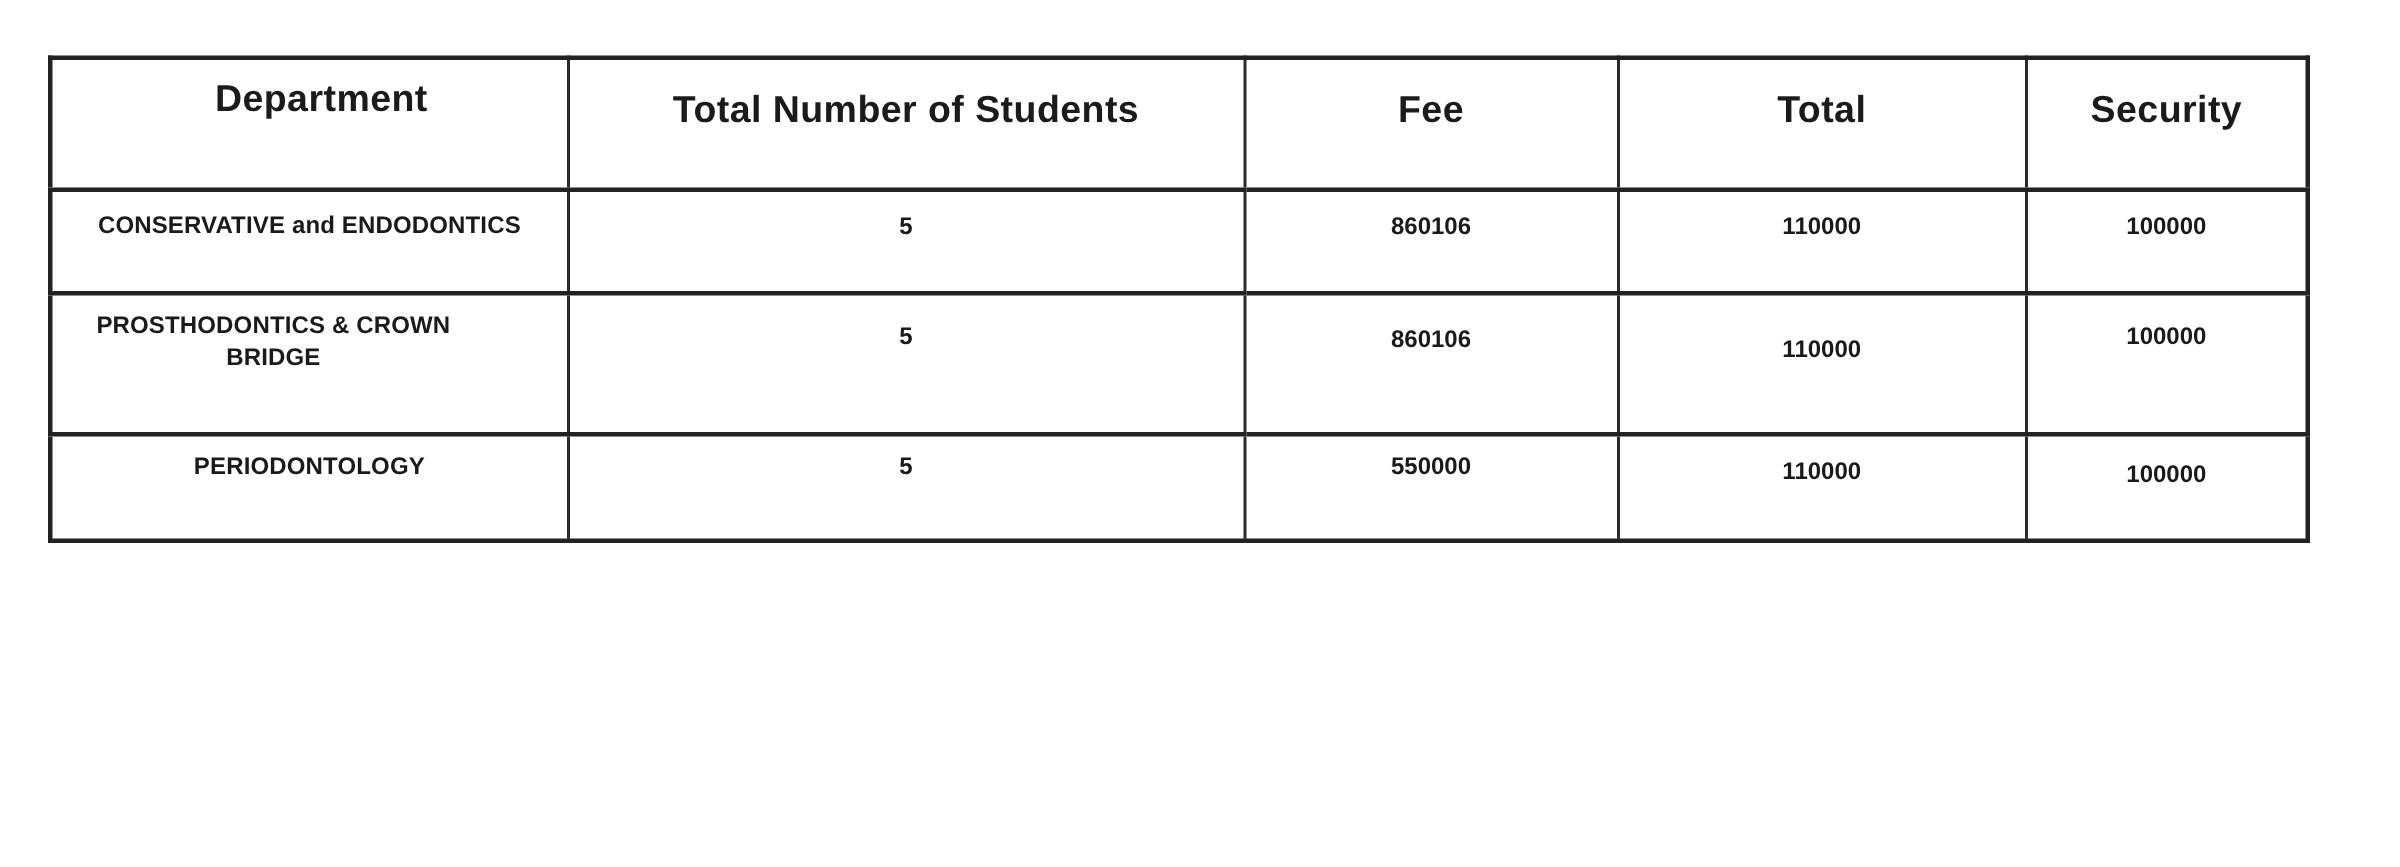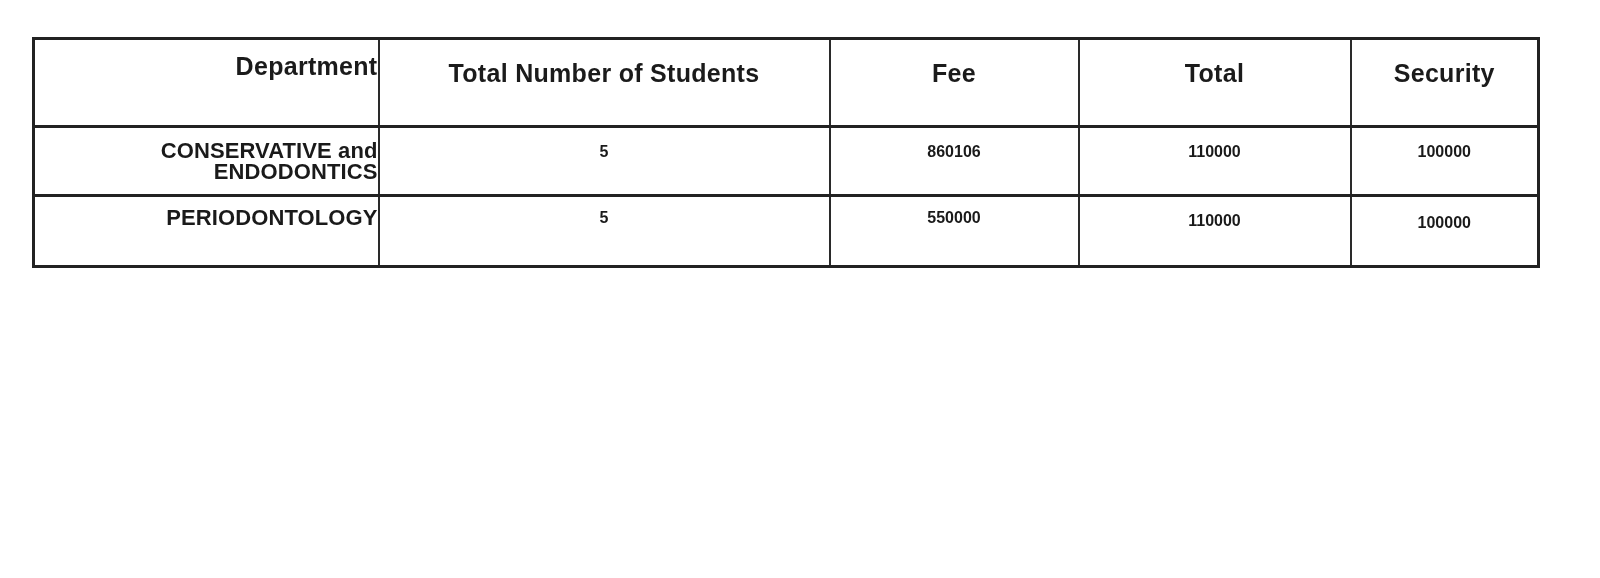--- a/index.html
+++ b/index.html
@@ -33,33 +33,33 @@
       border-top: 3px solid #222;
     }
     .fee-table thead th {
       height: 66px;
       font-weight: bold;
       font-size: 25px;
       letter-spacing: 0.3px;
       color: #1b1b1b;
     }
     .fee-table thead th.col-dept {
-      text-align: right;
+      text-align: center;
       padding: 12px 0 0 16px;
       vertical-align: top;
     }
     .fee-table thead th.col-center {
       text-align: center;
       vertical-align: middle;
       padding-bottom: 19px;
     }
     .dept-cell {
-      text-align: right;
+      text-align: center;
       font-weight: bold;
-      font-size: 22px;
+      font-size: 16px;
       line-height: 21px;
       padding: 10px 0 0 10px;
       letter-spacing: 0.1px;
     }
     .num-cell {
       text-align: center;
       font-size: 16px;
       font-weight: bold;
       line-height: 21px;
       padding-top: 13px;
@@ -92,20 +92,27 @@
     </tr>
   </thead>
   <tbody>
     <tr class="body-row r1">
       <td class="dept-cell" style="padding-top:12px">CONSERVATIVE and ENDODONTICS</td>
       <td class="num-cell" style="padding-top:13px">5</td>
       <td class="num-cell" style="padding-top:13px">860106</td>
       <td class="num-cell" style="padding-top:13px">110000</td>
       <td class="num-cell" style="padding-top:13px">100000</td>
     </tr>
+    <tr class="body-row r2">
+      <td class="dept-cell" style="padding-top:10px;padding-left:12px;padding-right:60px">PROSTHODONTICS &amp; CROWN BRIDGE</td>
+      <td class="num-cell" style="padding-top:17px">5</td>
+      <td class="num-cell" style="padding-top:19px">860106</td>
+      <td class="num-cell" style="padding-top:26px">110000</td>
+      <td class="num-cell" style="padding-top:17px">100000</td>
+    </tr>
     <tr class="body-row r6">
       <td class="dept-cell" style="padding-top:10px">PERIODONTOLOGY</td>
       <td class="num-cell" style="padding-top:10px">5</td>
       <td class="num-cell" style="padding-top:10px">550000</td>
       <td class="num-cell" style="padding-top:13px">110000</td>
       <td class="num-cell" style="padding-top:15px">100000</td>
     </tr>
 
   </tbody>
 </table>

